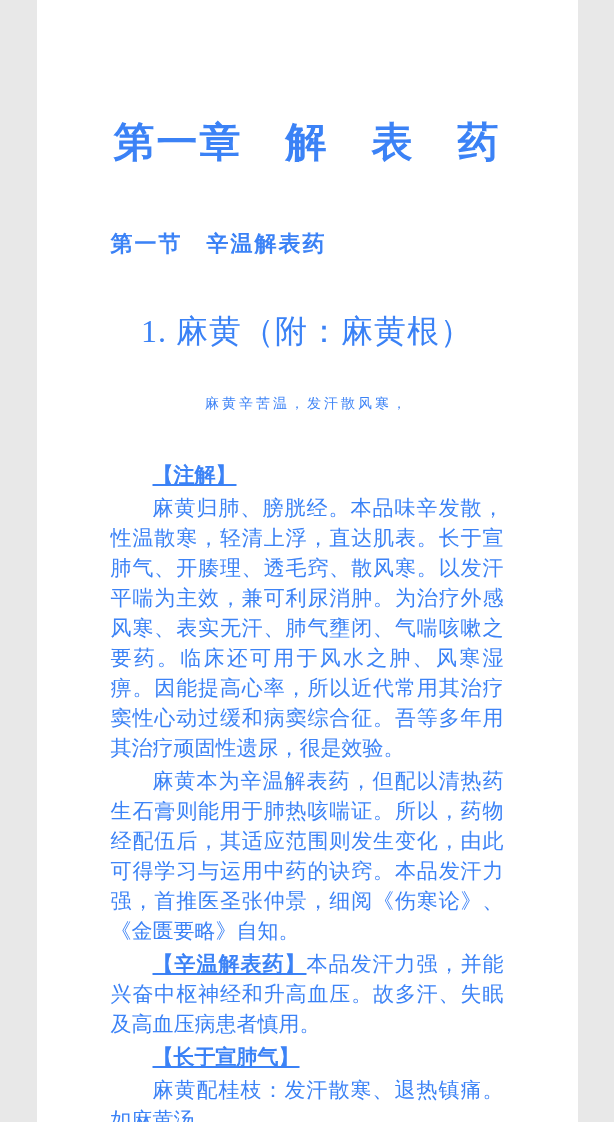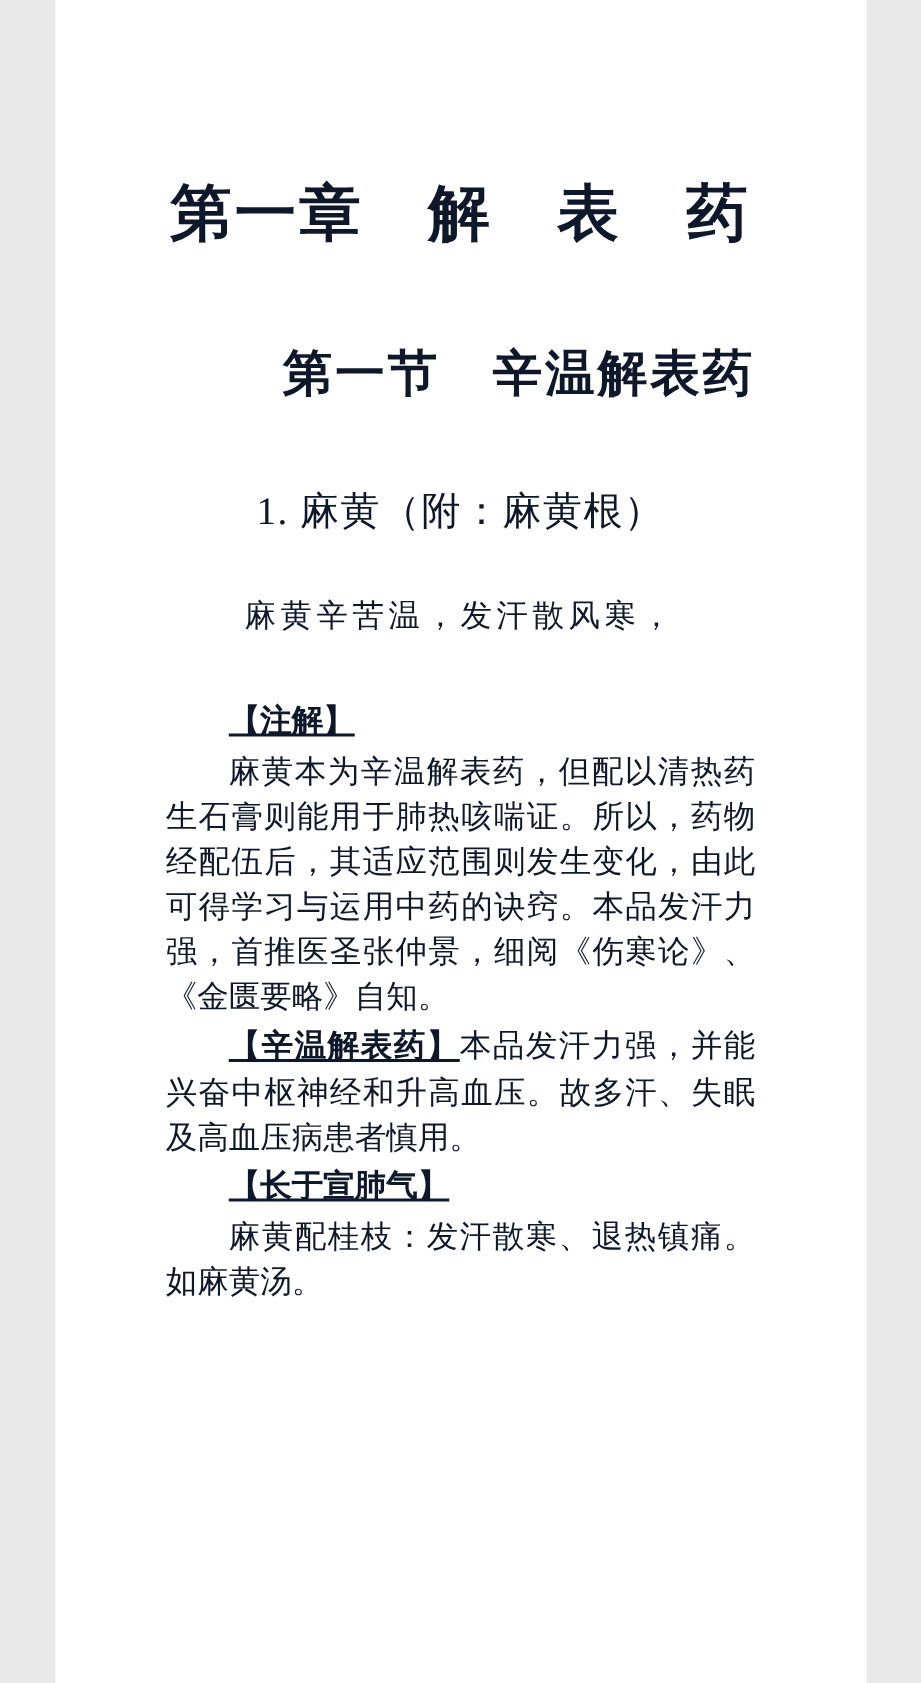--- a/index.html
+++ b/index.html
@@ -2,57 +2,57 @@
 <html><head>
 <meta charset="utf-8">
 <style>
   html, body { margin: 0; padding: 0; background: #e8e8e8; }
   .page {
     position: relative;
     width: 541px;
     height: 1122px;
     margin: 0 auto;
     background: #ffffff;
-    color: #0f172a;
+    color: #3b82f6;
     font-family: "Liberation Serif", serif;
     box-sizing: border-box;
     padding: 0 74px;
     overflow: hidden;
   }
   .chapter-title {
     margin: 0;
     padding-top: 118px;
     text-align: center;
     font-family: "Liberation Sans", sans-serif;
     font-weight: 900;
     font-size: 41px;
     line-height: 1.2;
     letter-spacing: 2px;
     white-space: nowrap;
   }
   .section-title {
     margin: 64px 0 0 0;
-    text-align: right;
+    text-align: left;
     font-weight: bold;
-    font-size: 33px;
+    font-size: 22px;
     line-height: 1.2;
     letter-spacing: 2px;
   }
   .herb-title {
     margin: 54px 0 0 0;
     text-align: center;
     font-weight: normal;
-    font-size: 26px;
+    font-size: 32px;
     line-height: 1.2;
     letter-spacing: 1px;
   }
   .verse {
     margin-top: 34px;
     text-align: center;
-    font-size: 21px;
+    font-size: 14px;
     line-height: 40px;
     letter-spacing: 3px;
   }
   .verse p { margin: 0; }
   .doc-body {
     margin-top: 36px;
     font-size: 21px;
     line-height: 30px;
     text-align: justify;
   }
@@ -77,20 +77,21 @@
   <h3 class="herb-title">1. 麻黄（附：麻黄根）</h3>
 
   <div class="verse">
     <p>麻黄辛苦温，发汗散风寒，</p>
   </div>
 
   <div class="doc-body">
 
     <p class="bracket-header">【注解】</p>
 
+    <p>麻黄归肺、膀胱经。本品味辛发散，性温散寒，轻清上浮，直达肌表。长于宣肺气、开腠理、透毛窍、散风寒。以发汗平喘为主效，兼可利尿消肿。为治疗外感风寒、表实无汗、肺气壅闭、气喘咳嗽之要药。临床还可用于风水之肿、风寒湿痹。因能提高心率，所以近代常用其治疗窦性心动过缓和病窦综合征。吾等多年用其治疗顽固性遗尿，很是效验。</p>
 
     <p>麻黄本为辛温解表药，但配以清热药生石膏则能用于肺热咳喘证。所以，药物经配伍后，其适应范围则发生变化，由此可得学习与运用中药的诀窍。本品发汗力强，首推医圣张仲景，细阅《伤寒论》、《金匮要略》自知。</p>
 
 
     <p><span class="inline-label">【辛温解表药】</span><span>本品发汗力强，并能兴奋中枢神经和升高血压。故多汗、失眠及高血压病患者慎用。</span></p>
 
     <p class="bracket-header">【长于宣肺气】</p>
 
     <p>麻黄配桂枝：发汗散寒、退热镇痛。如麻黄汤。</p>
 

